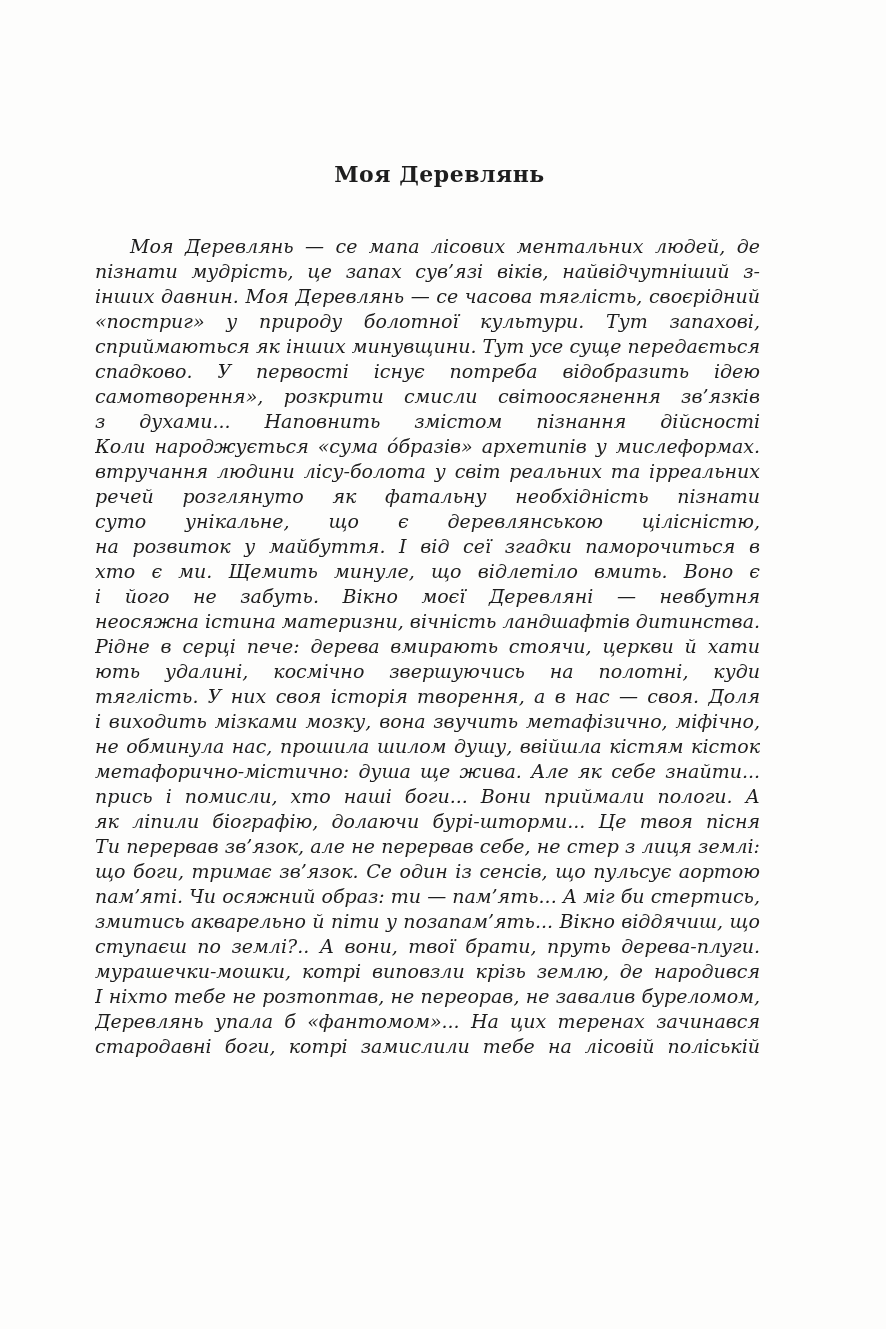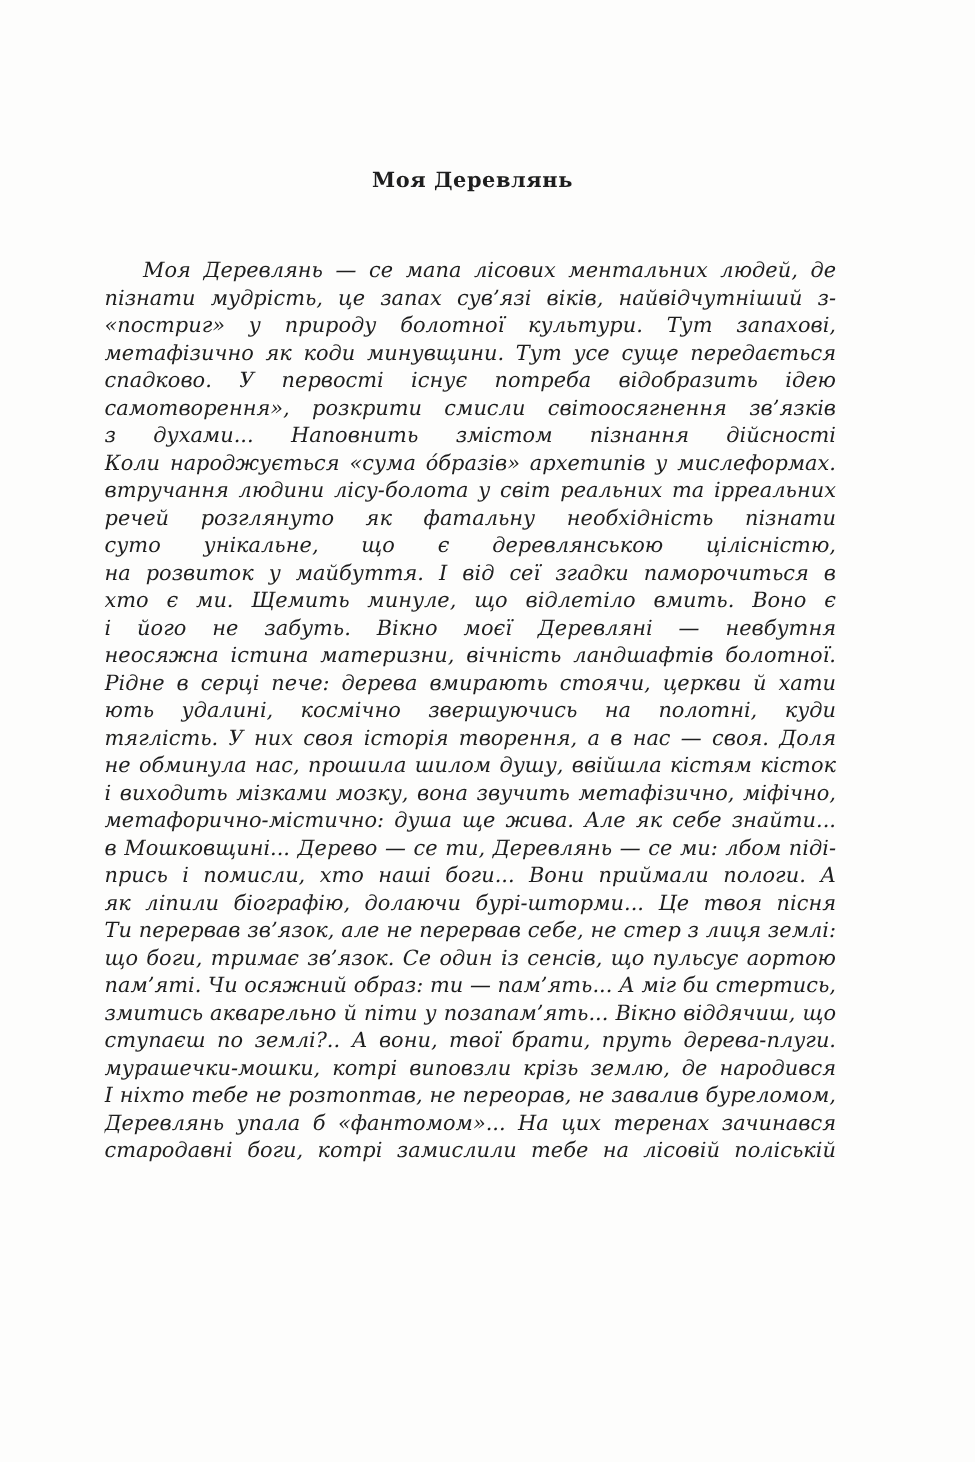--- a/index.html
+++ b/index.html
@@ -11,22 +11,22 @@
     width: 886px;
     height: 1329px;
     overflow: hidden;
     font-family: "DejaVu Serif", "Liberation Serif", serif;
   }
   .title {
     position: absolute;
     top: 149px;
     left: 95px;
     width: 665px;
-    margin: 2px;
-    font-size: 19px;
+    margin: 12px;
+    font-size: 22px;
     line-height: 26px;
     font-weight: bold;
     font-style: normal;
     text-align: center;
     letter-spacing: 0.5px;
   }
   .body-text {
     position: absolute;
     top: 234px;
     left: 95px;
@@ -50,40 +50,40 @@
   }
 </style>
 </head>
 <body>
 
 <div class="page" style="background: rgb(253, 253, 252); color: rgb(30, 30, 30);">
   <h1 class="title">Моя Деревлянь</h1>
   <div class="body-text">
       <div class="line indent">Моя Деревлянь — се мапа лісових ментальних людей, де можна</div>
       <div class="line">пізнати мудрість, це запах сув’язі віків, найвідчутніший з-поміж</div>
+      <div class="line">інших давнин. Моя Деревлянь — се часова тяглість, своєрідний</div>
       <div class="line">«постриг» у природу болотної культури. Тут запахові, вербальні</div>
-      <div class="line">метафізично як коди минувщини. Тут усе суще передається</div>
+      <div class="line">сприймаються як інших минувщини. Тут усе суще передається</div>
       <div class="line">спадково. У первості існує потреба відобразить ідею «творення</div>
       <div class="line">самотворення», розкрити смисли світоосягнення зв’язків людини</div>
       <div class="line">з духами... Наповнить змістом пізнання дійсності артефактів...</div>
       <div class="line">Коли народжується «сума о́бразів» архетипів у мислеформах. Тому</div>
       <div class="line">втручання людини лісу-болота у світ реальних та ірреальних</div>
       <div class="line">речей розглянуто як фатальну необхідність пізнати непізнаване,</div>
       <div class="line">суто унікальне, що є деревлянською цілісністю, запрограмованою</div>
       <div class="line">на розвиток у майбуття. І від сеї згадки паморочиться в голові:</div>
       <div class="line">хто є ми. Щемить минуле, що відлетіло вмить. Воно є пам’ять,</div>
       <div class="line">і його не забуть. Вікно моєї Деревляні — невбутня батьківщина,</div>
-      <div class="line">неосяжна істина материзни, вічність ландшафтів болотної.</div>
+      <div class="line">неосяжна істина материзни, вічність ландшафтів дитинства.</div>
       <div class="line">Рідне в серці пече: дерева вмирають стоячи, церкви й хати сиві-</div>
       <div class="line">ють удалині, космічно звершуючись на полотні, куди прилетіли</div>
       <div class="line">тяглість. У них своя історія творення, а в нас — своя. Доля</div>
+      <div class="line">і виходить мізками мозку, вона звучить метафізично, міфічно,</div>
       <div class="line">не обминула нас, прошила шилом душу, ввійшла кістям кісток</div>
-      <div class="line">і виходить мізками мозку, вона звучить метафізично, міфічно,</div>
       <div class="line">метафорично-містично: душа ще жива. Але як себе знайти... Як</div>
-      <div class="line">в Мошковщині... Дерево — се ти, Деревлянь — се ми: лбом піді-</div>
       <div class="line">прись і помисли, хто наші боги... Вони приймали пологи. А чуєш,</div>
       <div class="line">як ліпили біографію, долаючи бурі-шторми... Це твоя пісня пісень.</div>
       <div class="line">Ти перервав зв’язок, але не перервав себе, не стер з лиця землі: пуп,</div>
       <div class="line">що боги, тримає зв’язок. Се один із сенсів, що пульсує аортою</div>
       <div class="line">пам’яті. Чи осяжний образ: ти — пам’ять... А міг би стертись,</div>
       <div class="line">змитись акварельно й піти у позапам’ять... Вікно віддячиш, що</div>
       <div class="line">ступаєш по землі?.. А вони, твої брати, пруть дерева-плуги. Твої</div>
       <div class="line">мурашечки-мошки, котрі виповзли крізь землю, де народився ти.</div>
       <div class="line">І ніхто тебе не розтоптав, не переорав, не завалив буреломом, бо</div>
       <div class="line">Деревлянь упала б «фантомом»... На цих теренах зачинався ти, як</div>

